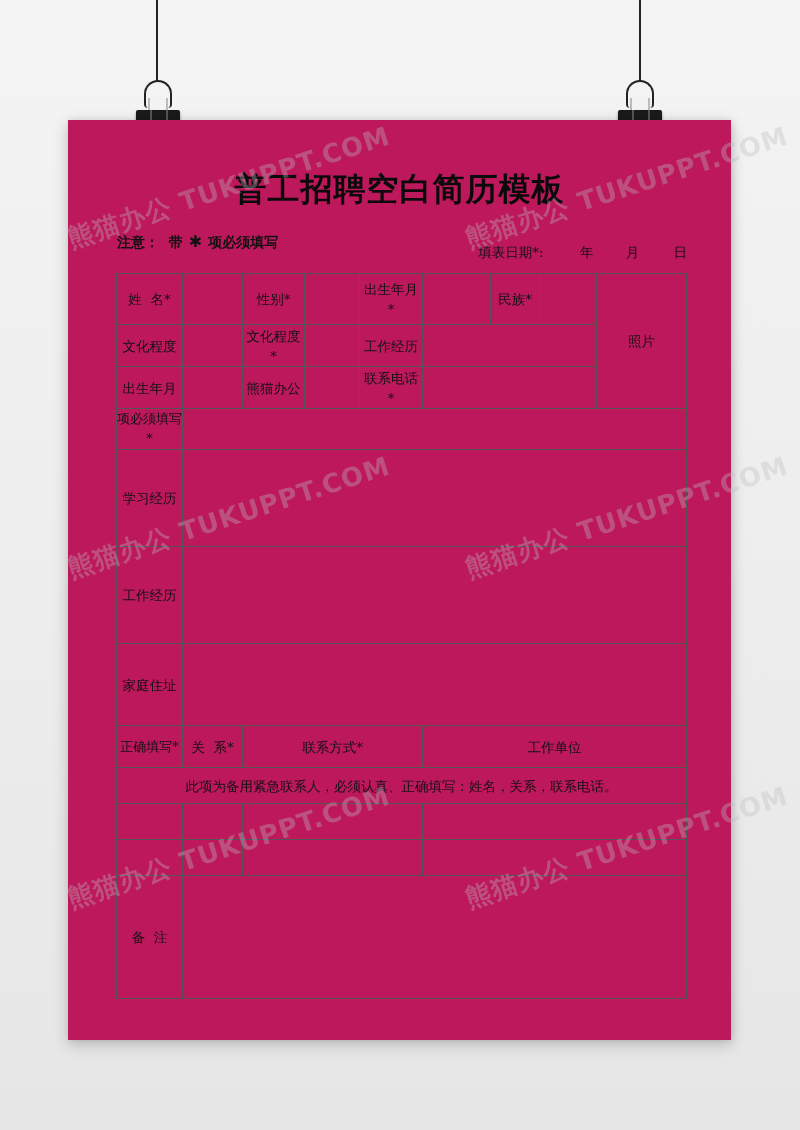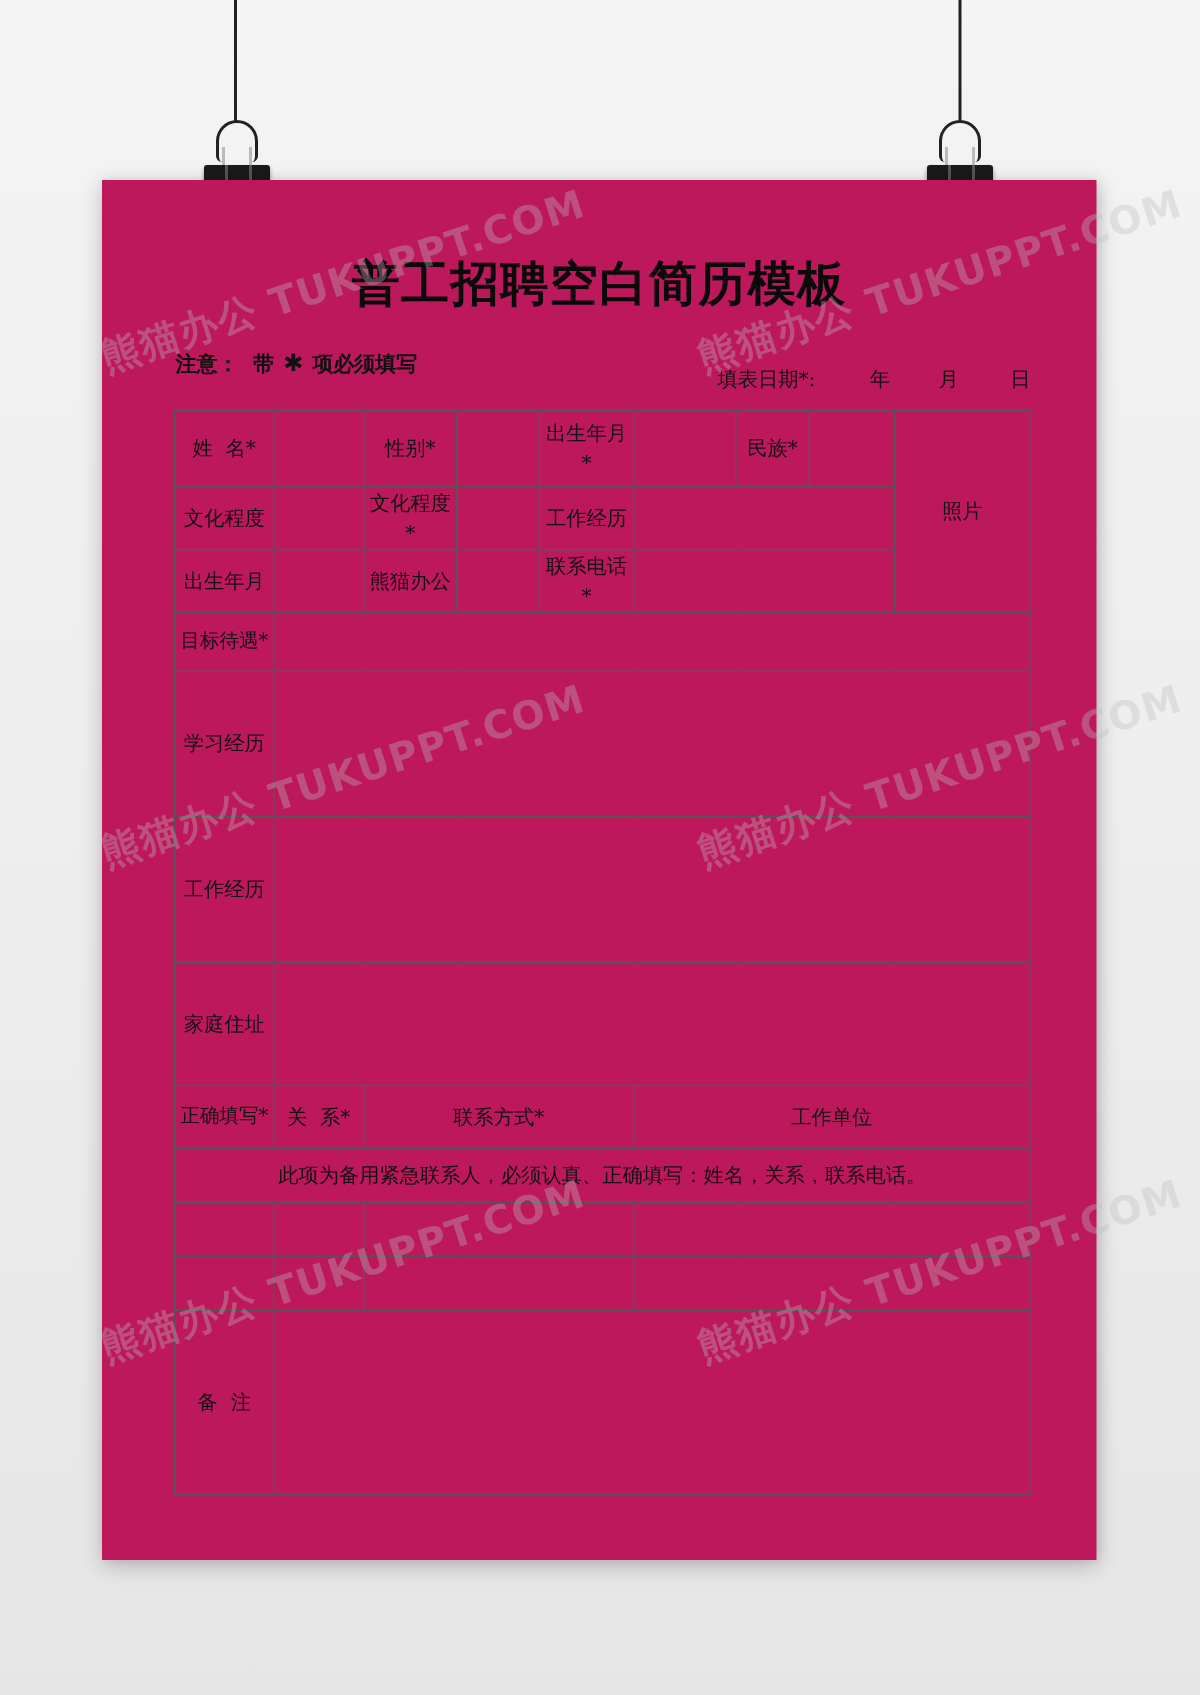--- a/index.html
+++ b/index.html
@@ -127,21 +127,21 @@
       <td></td>
       <td>熊猫办公</td>
       <td></td>
       <td>
             <div>联系电话</div>
             <div>*</div>
           </td>
       <td colspan="3"></td>
     </tr>
     <tr style="height:39px">
-      <td style="font-size:13px">目标待遇*</td>
+      <td style="font-size:13px">项必须填写*</td>
       <td colspan="8"></td>
     </tr>
     <tr style="height:97px">
       <td>学习经历</td>
       <td colspan="8"></td>
     </tr>
     <tr style="height:97px">
       <td>工作经历</td>
       <td colspan="8"></td>
     </tr>

